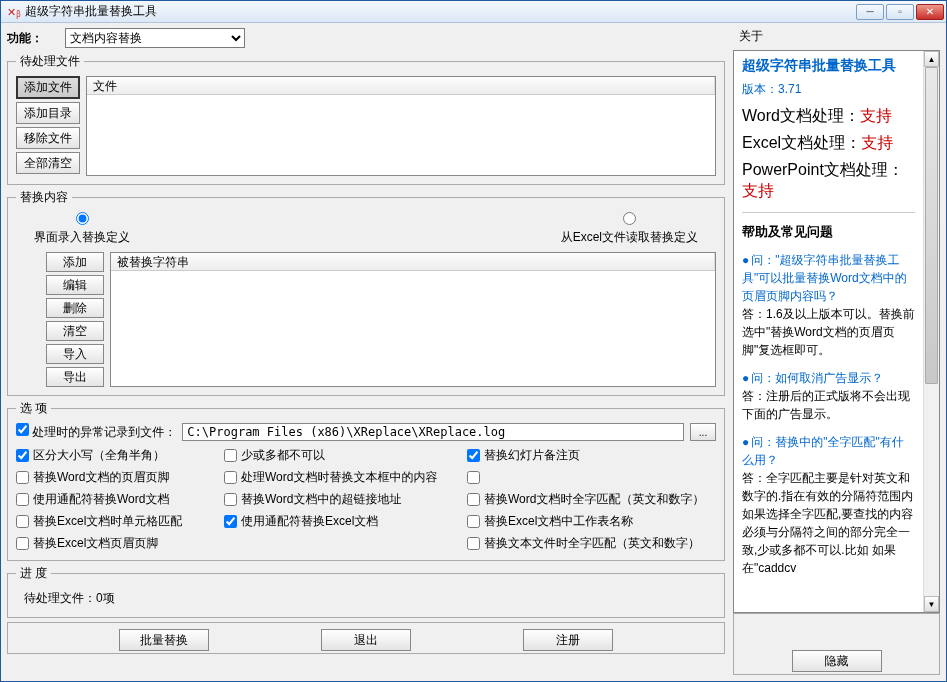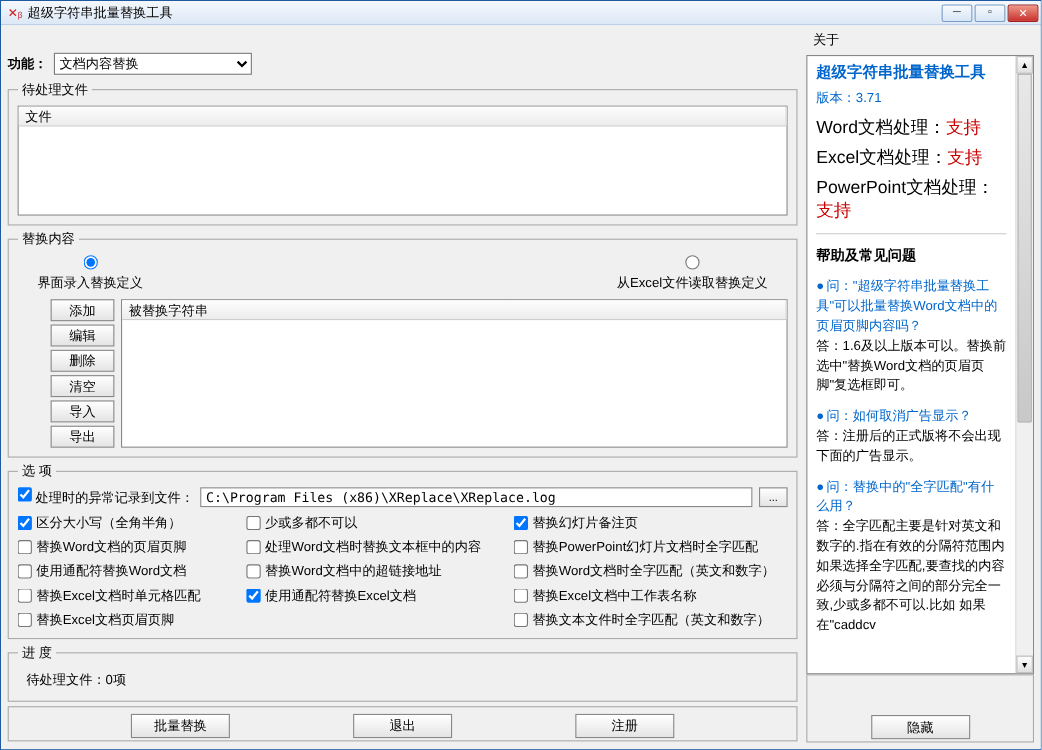--- a/index.html
+++ b/index.html
@@ -62,23 +62,22 @@
 }
 .side-panel {
   flex: 1;
   padding: 2px 6px 6px 2px;
   display: flex;
   flex-direction: column;
 }
 .func-row {
   display: flex;
   align-items: center;
-  gap: 6px;
+  gap: 22px;
   padding: 3px 0 5px 0;
-  margin-top: 20px;
 }
 .func-row label { font-weight: bold; }
 select.func {
   width: 180px;
   height: 20px;
   background: #fff;
   border: 1px solid #7a7a7a;
   font-size: 12px;
 }
 fieldset {
@@ -301,20 +300,26 @@
       <div class="func-row">
         <label>功能：</label>
         <select class="func">
           <option>文档内容替换</option>
         </select>
       </div>
 
       <fieldset>
         <legend>待处理文件</legend>
         <div class="pending-files">
+          <div class="btn-col">
+            <div class="btn pressed">添加文件</div>
+            <div class="btn">添加目录</div>
+            <div class="btn">移除文件</div>
+            <div class="btn">全部清空</div>
+          </div>
           <div class="list-box">
             <div class="list-header">
               <div class="col" style="flex:1">文件</div>
             </div>
           </div>
         </div>
       </fieldset>
 
       <fieldset class="replace-content">
         <legend>替换内容</legend>
@@ -372,21 +377,20 @@
           <label>
               <input type="checkbox" style="">
               <span>替换Word文档的页眉页脚</span>
             </label>
           <label>
               <input type="checkbox" style="">
               <span>处理Word文档时替换文本框中的内容</span>
             </label>
           <label>
               <input type="checkbox" style="">
-              <span>替换PowerPoint幻灯片文档时全字匹配</span>
             </label>
 
           <label>
               <input type="checkbox" style="">
               <span>使用通配符替换Word文档</span>
             </label>
           <label>
               <input type="checkbox" style="">
               <span>替换Word文档中的超链接地址</span>
             </label>

